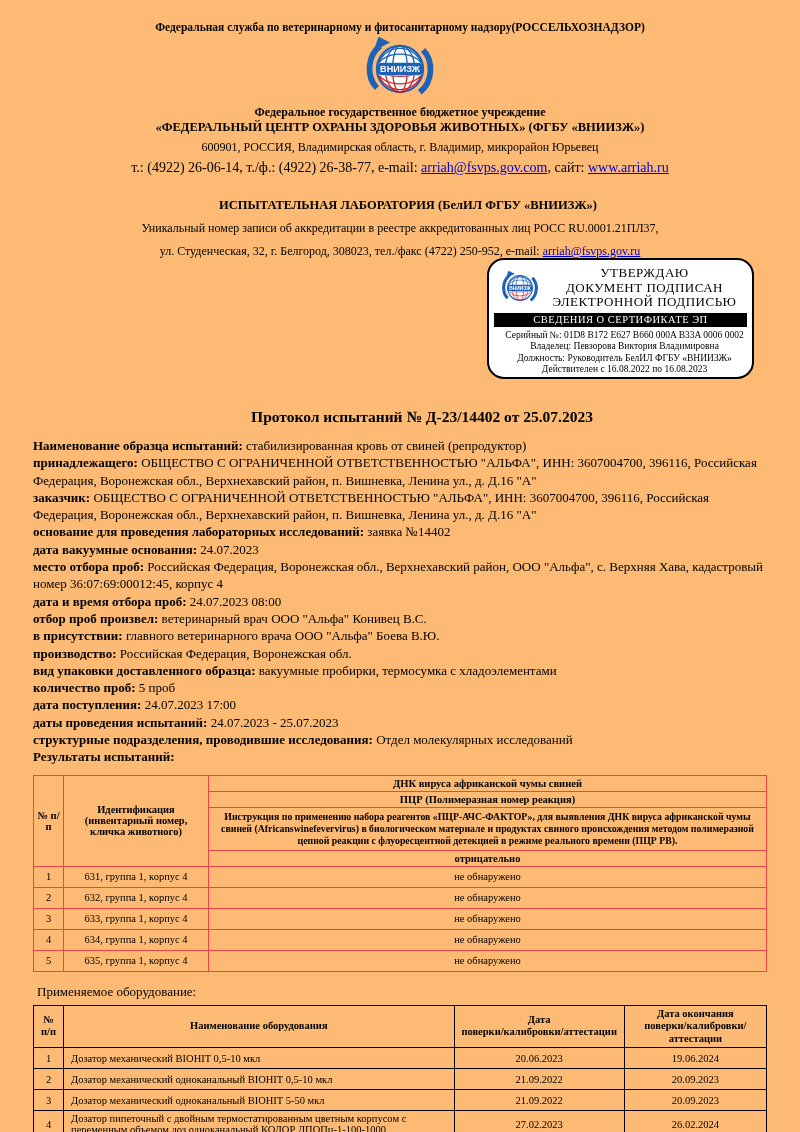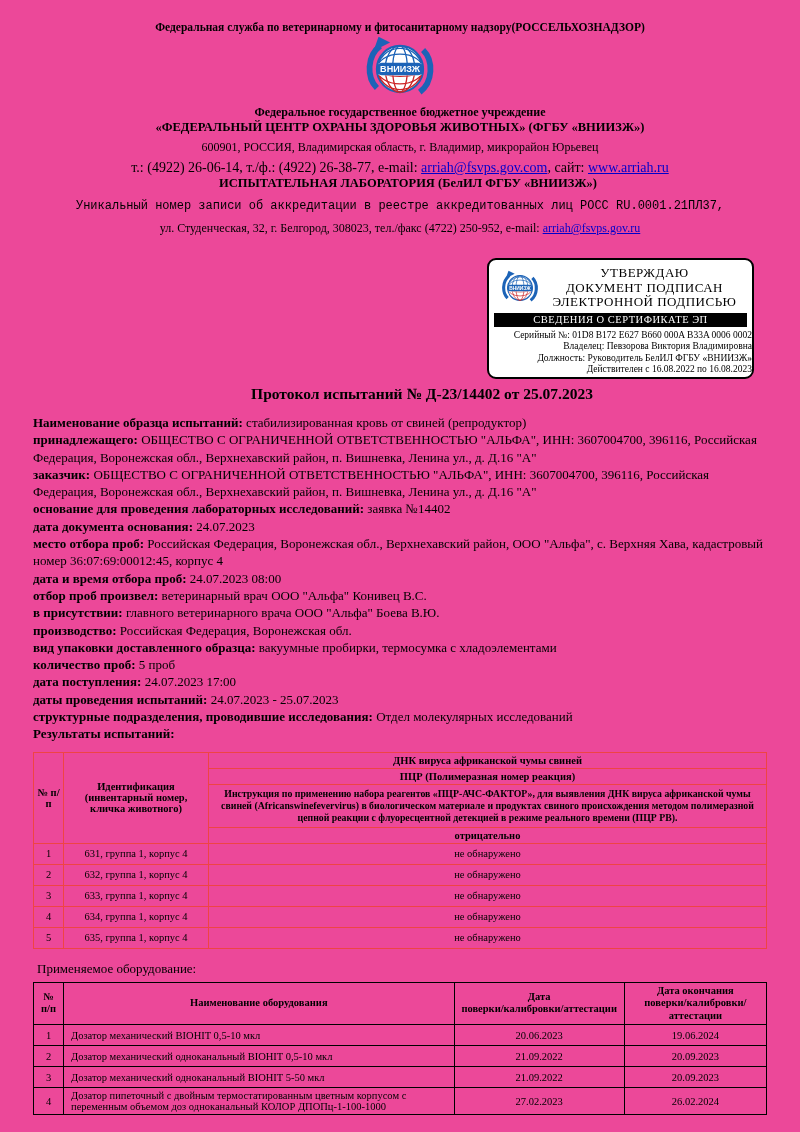--- a/index.html
+++ b/index.html
@@ -1,41 +1,41 @@
 <!DOCTYPE html>
 <html><head>
 <meta charset="utf-8">
 <style>
   html,body{margin:0;padding:0;background:#fff;}
-  .page{position:relative;width:800px;height:1132px;background:#ec4899;color:#000;
+  .page{position:relative;width:800px;height:1132px;background:#fdba74;color:#000;
         font-family:"Liberation Serif","DejaVu Serif",serif;overflow:hidden;}
   .center{text-align:center;}
   a{color:#0000cc;text-decoration:underline;cursor:pointer;}
 
   .agency{padding-top:21px;font-size:11.5px;font-weight:bold;}
   .logo-wrap{text-align:center;margin-top:3px;line-height:0;}
   .logo{width:88px;height:66px;}
   .org-type{margin-top:3px;font-size:12px;font-weight:bold;}
   .org-name{margin-top:0;font-size:12.5px;font-weight:bold;}
   .org-address{margin-top:5px;font-size:12px;}
   .contacts{margin-top:5px;font-size:14px;}
-  .lab-name{font-size:12.5px;font-weight:bold;padding-left:16px;}
-  .lab-accred{margin-top:8px;font-size:12px;font-family:Liberation Mono, monospace;}
+  .lab-name{margin-top:22px;font-size:12.5px;font-weight:bold;padding-left:16px;}
+  .lab-accred{margin-top:8px;font-size:12px;}
   .lab-address{margin-top:8px;font-size:12px;}
 
   .stamp{position:absolute;left:487px;top:258px;width:267px;height:121px;
-         border:2px solid #000;border-radius:9px;box-sizing:border-box;background:#fff;}
+         border:2px solid #000;border-radius:17px;box-sizing:border-box;background:#fff;}
   .stamp-top{display:flex;align-items:center;padding:6px 6px 0 8px;}
   .stamp-logo{width:46px;height:36px;flex:0 0 auto;}
   .stamp-top-text{flex:1;text-align:center;line-height:14.5px;}
   .stamp-approve{font-size:13px;letter-spacing:0.5px;}
   .stamp-signed{font-size:13px;letter-spacing:0.5px;}
   .stamp-bar{margin:3px 5px 0 5px;background:#000;color:#fff;text-align:center;
              font-size:10.5px;padding:1px 0 2px 0;letter-spacing:0.5px;}
-  .stamp-lines{margin:3px 0 0 8px;font-size:9.5px;line-height:11.6px;text-align:right;}
+  .stamp-lines{margin:3px 0 0 8px;font-size:9.5px;line-height:11.6px;text-align:center;}
 
   .title{margin:149px 0 0 0;text-align:center;font-size:15.5px;font-weight:bold;padding-left:44px;}
 
   .fields{margin:11px 33px 0 33px;font-size:13px;line-height:17.3px;}
   .field-line b{font-weight:bold;}
 
   table{border-collapse:collapse;table-layout:fixed;}
   .results-table{margin:9px 0 0 33px;width:734px;font-size:10.5px;border:1.5px solid #000;}
   .results-table td{border:1px solid #ef4444;text-align:center;vertical-align:middle;
                     padding:2px 3px;overflow:hidden;}
@@ -142,21 +142,21 @@
     </div>
   </div>
 
   <div class="title">Протокол испытаний № Д-23/14402 от 25.07.2023</div>
 
   <div class="fields">
       <div class="field-line"><b>Наименование образца испытаний:</b> стабилизированная кровь от свиней (репродуктор)</div>
       <div class="field-line"><b>принадлежащего:</b> ОБЩЕСТВО С ОГРАНИЧЕННОЙ ОТВЕТСТВЕННОСТЬЮ "АЛЬФА", ИНН: 3607004700, 396116, Российская Федерация, Воронежская обл., Верхнехавский район, п. Вишневка, Ленина ул., д. Д.16 "А"</div>
       <div class="field-line"><b>заказчик:</b> ОБЩЕСТВО С ОГРАНИЧЕННОЙ ОТВЕТСТВЕННОСТЬЮ "АЛЬФА", ИНН: 3607004700, 396116, Российская Федерация, Воронежская обл., Верхнехавский район, п. Вишневка, Ленина ул., д. Д.16 "А"</div>
       <div class="field-line"><b>основание для проведения лабораторных исследований:</b> заявка №14402</div>
-      <div class="field-line"><b>дата документа основания:</b> 24.07.2023</div>
+      <div class="field-line"><b>дата вакуумные основания:</b> 24.07.2023</div>
       <div class="field-line"><b>место отбора проб:</b> Российская Федерация, Воронежская обл., Верхнехавский район, ООО "Альфа", с. Верхняя Хава, кадастровый номер 36:07:69:00012:45, корпус 4</div>
       <div class="field-line"><b>дата и время отбора проб:</b> 24.07.2023 08:00</div>
       <div class="field-line"><b>отбор проб произвел:</b> ветеринарный врач ООО "Альфа" Конивец В.С.</div>
       <div class="field-line"><b>в присутствии:</b> главного ветеринарного врача ООО "Альфа" Боева В.Ю.</div>
       <div class="field-line"><b>производство:</b> Российская Федерация, Воронежская обл.</div>
       <div class="field-line"><b>вид упаковки доставленного образца:</b> вакуумные пробирки, термосумка с хладоэлементами</div>
       <div class="field-line"><b>количество проб:</b> 5 проб</div>
       <div class="field-line"><b>дата поступления:</b> 24.07.2023 17:00</div>
       <div class="field-line"><b>даты проведения испытаний:</b> 24.07.2023 - 25.07.2023</div>
       <div class="field-line"><b>структурные подразделения, проводившие исследования:</b> Отдел молекулярных исследований</div>

